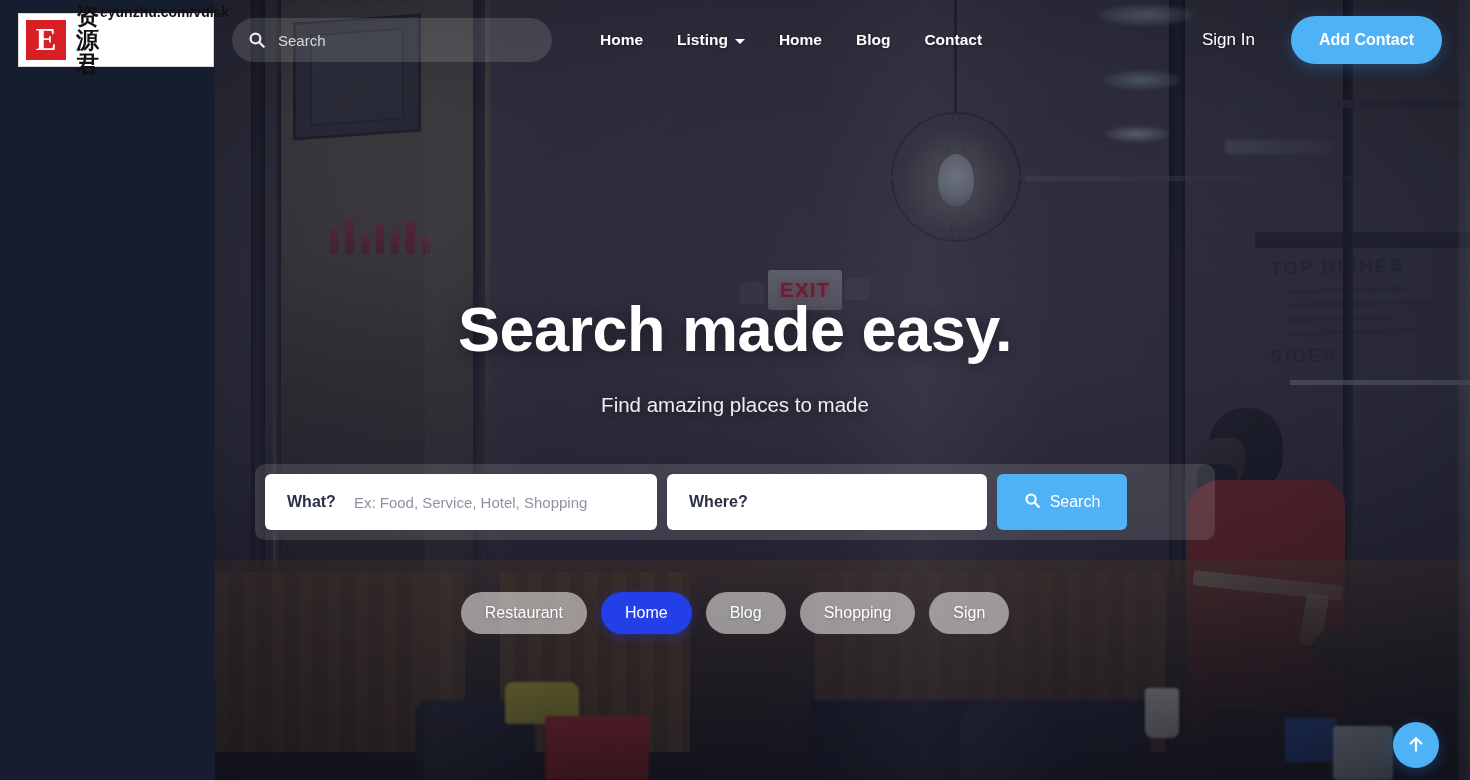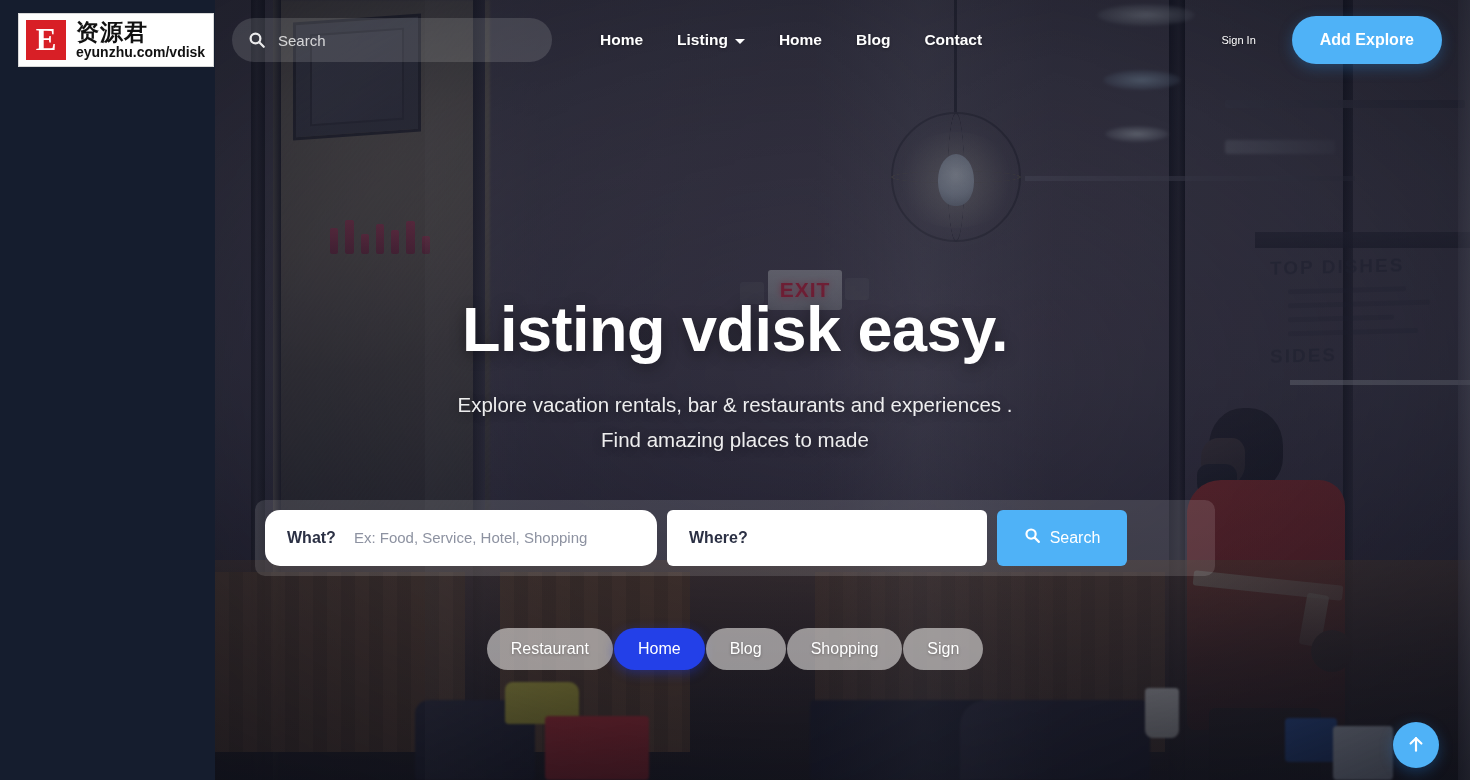--- a/index.html
+++ b/index.html
@@ -292,21 +292,21 @@
     display: flex; align-items: center; padding: 3px 5px;
     position: relative; flex: none;
   }
   .logo .mark {
     width: 44px; height: 44px; background: #d81f26; color: #ffffff;
     display: flex; align-items: center; justify-content: center;
     font-family: "Liberation Serif", serif; font-weight: 700; font-size: 31px;
     border: 2px solid #ffffff; box-shadow: inset 0 0 0 1px #d81f26;
     flex: none;
   }
-  .logo .txt { margin-left: 8px; display: flex; flex-direction: column; justify-content: flex-end; }
+  .logo .txt { margin-left: 8px; display: flex; flex-direction: row; justify-content: flex-end; }
   .logo .cn {
     font-family: "DejaVu Sans", sans-serif; font-size: 23px; font-weight: 700;
     color: #111111; line-height: 1.05; letter-spacing: 1px;
   }
   .logo .url {
     font-family: "Liberation Sans", sans-serif; font-size: 14px; font-weight: 700;
     color: #111111; line-height: 1.1; margin-top: 1px;
   }
 
   .hdr-search {
@@ -330,21 +330,21 @@
   }
   .chev {
     width: 0; height: 0; border-left: 5px solid transparent; border-right: 5px solid transparent;
     border-top: 5px solid #ffffff; display: inline-block; margin-top: 2px;
   }
 
   .hdr-right {
     margin-left: auto; display: flex; align-items: center; gap: 36px; padding-right: 28px;
   }
   .signin {
-    color: #ffffff; font-size: 11px; font-weight: 400; text-decoration: none;
+    color: #ffffff; font-size: 17px; font-weight: 400; text-decoration: none;
     text-shadow: 0 1px 3px rgba(0,0,0,.35);
   }
   .add-listing {
     background: #4fb2f7; color: #ffffff; border: none;
     padding: 0 28px; height: 48px; border-radius: 26px;
     font-size: 16px; font-weight: 700; font-family: "Liberation Sans", sans-serif;
     cursor: pointer; box-shadow: 0 4px 14px rgba(40,130,210,.35);
   }
 
   
@@ -370,41 +370,41 @@
     margin-top: 42px; width: 960px; height: 76px;
     background: rgba(245,246,250,.13);
     border-radius: 10px;
     display: flex; align-items: center; padding: 10px;
     gap: 10px;
   }
   .field {
     background: #ffffff; border-radius: 6px; height: 56px;
     display: flex; align-items: center; padding: 0 22px;
   }
-  .field.what  { width: 392px; border-radius: 15px; }
+  .field.what  { width: 392px; }
   .field.where { width: 320px; }
   .field .lbl {
     font-size: 16px; font-weight: 700; color: #2b3044; white-space: nowrap;
   }
   .field input {
     border: none; outline: none; margin-left: 18px; flex: 1;
     font-size: 15px; color: #5a5f70; font-family: "Liberation Sans", sans-serif;
     background: transparent;
   }
   .field input::placeholder { color: #8d92a1; }
   .search-btn {
     width: 130px; height: 56px; border: none; border-radius: 6px;
     background: #4fb2f7; color: #ffffff; cursor: pointer;
     display: flex; align-items: center; justify-content: center; gap: 9px;
     font-size: 16px; font-weight: 400; font-family: "Liberation Sans", sans-serif;
   }
   .search-btn svg { width: 17px; height: 17px; }
 
   .cats {
-    margin-top: 52px; display: flex; gap: 1px; align-items: flex-start;
+    margin-top: 52px; display: flex; gap: 14px; align-items: flex-start;
   }
   .cat {
     height: 42px; padding: 0 24px; border-radius: 21px; border: none;
     background: rgba(236,234,232,.58); color: #ffffff;
     font-size: 16px; font-family: "Liberation Sans", sans-serif; cursor: pointer;
     display: flex; align-items: center; justify-content: center;
     text-shadow: 0 1px 3px rgba(0,0,0,.3);
   }
   .cat.active {
     background: #2340e8; color: #ffffff; text-shadow: none;
@@ -549,30 +549,29 @@
       <a href="#">
         <span>Blog</span>
       </a>
       <a href="#">
         <span>Contact</span>
       </a>
     </nav>
 
     <div class="hdr-right">
       <a class="signin" href="#">Sign In</a>
-      <button class="add-listing">Add Explore</button>
+      <button class="add-listing">Add Contact</button>
     </div>
   </div>
 
   <div class="hero">
 
-    <h1 class="headline">Listing vdisk easy.</h1>
+    <h1 class="headline">Search made easy.</h1>
 
     <div class="subline">
-      <div>Explore vacation rentals, bar &amp; restaurants and experiences .</div>
       <div>Find amazing places to made</div>
     </div>
 
     <div class="search-panel">
 
       <div class="field what">
         <span class="lbl">What?</span>
         <input type="text" placeholder="Ex: Food, Service, Hotel, Shopping" style="">
       </div>
 

